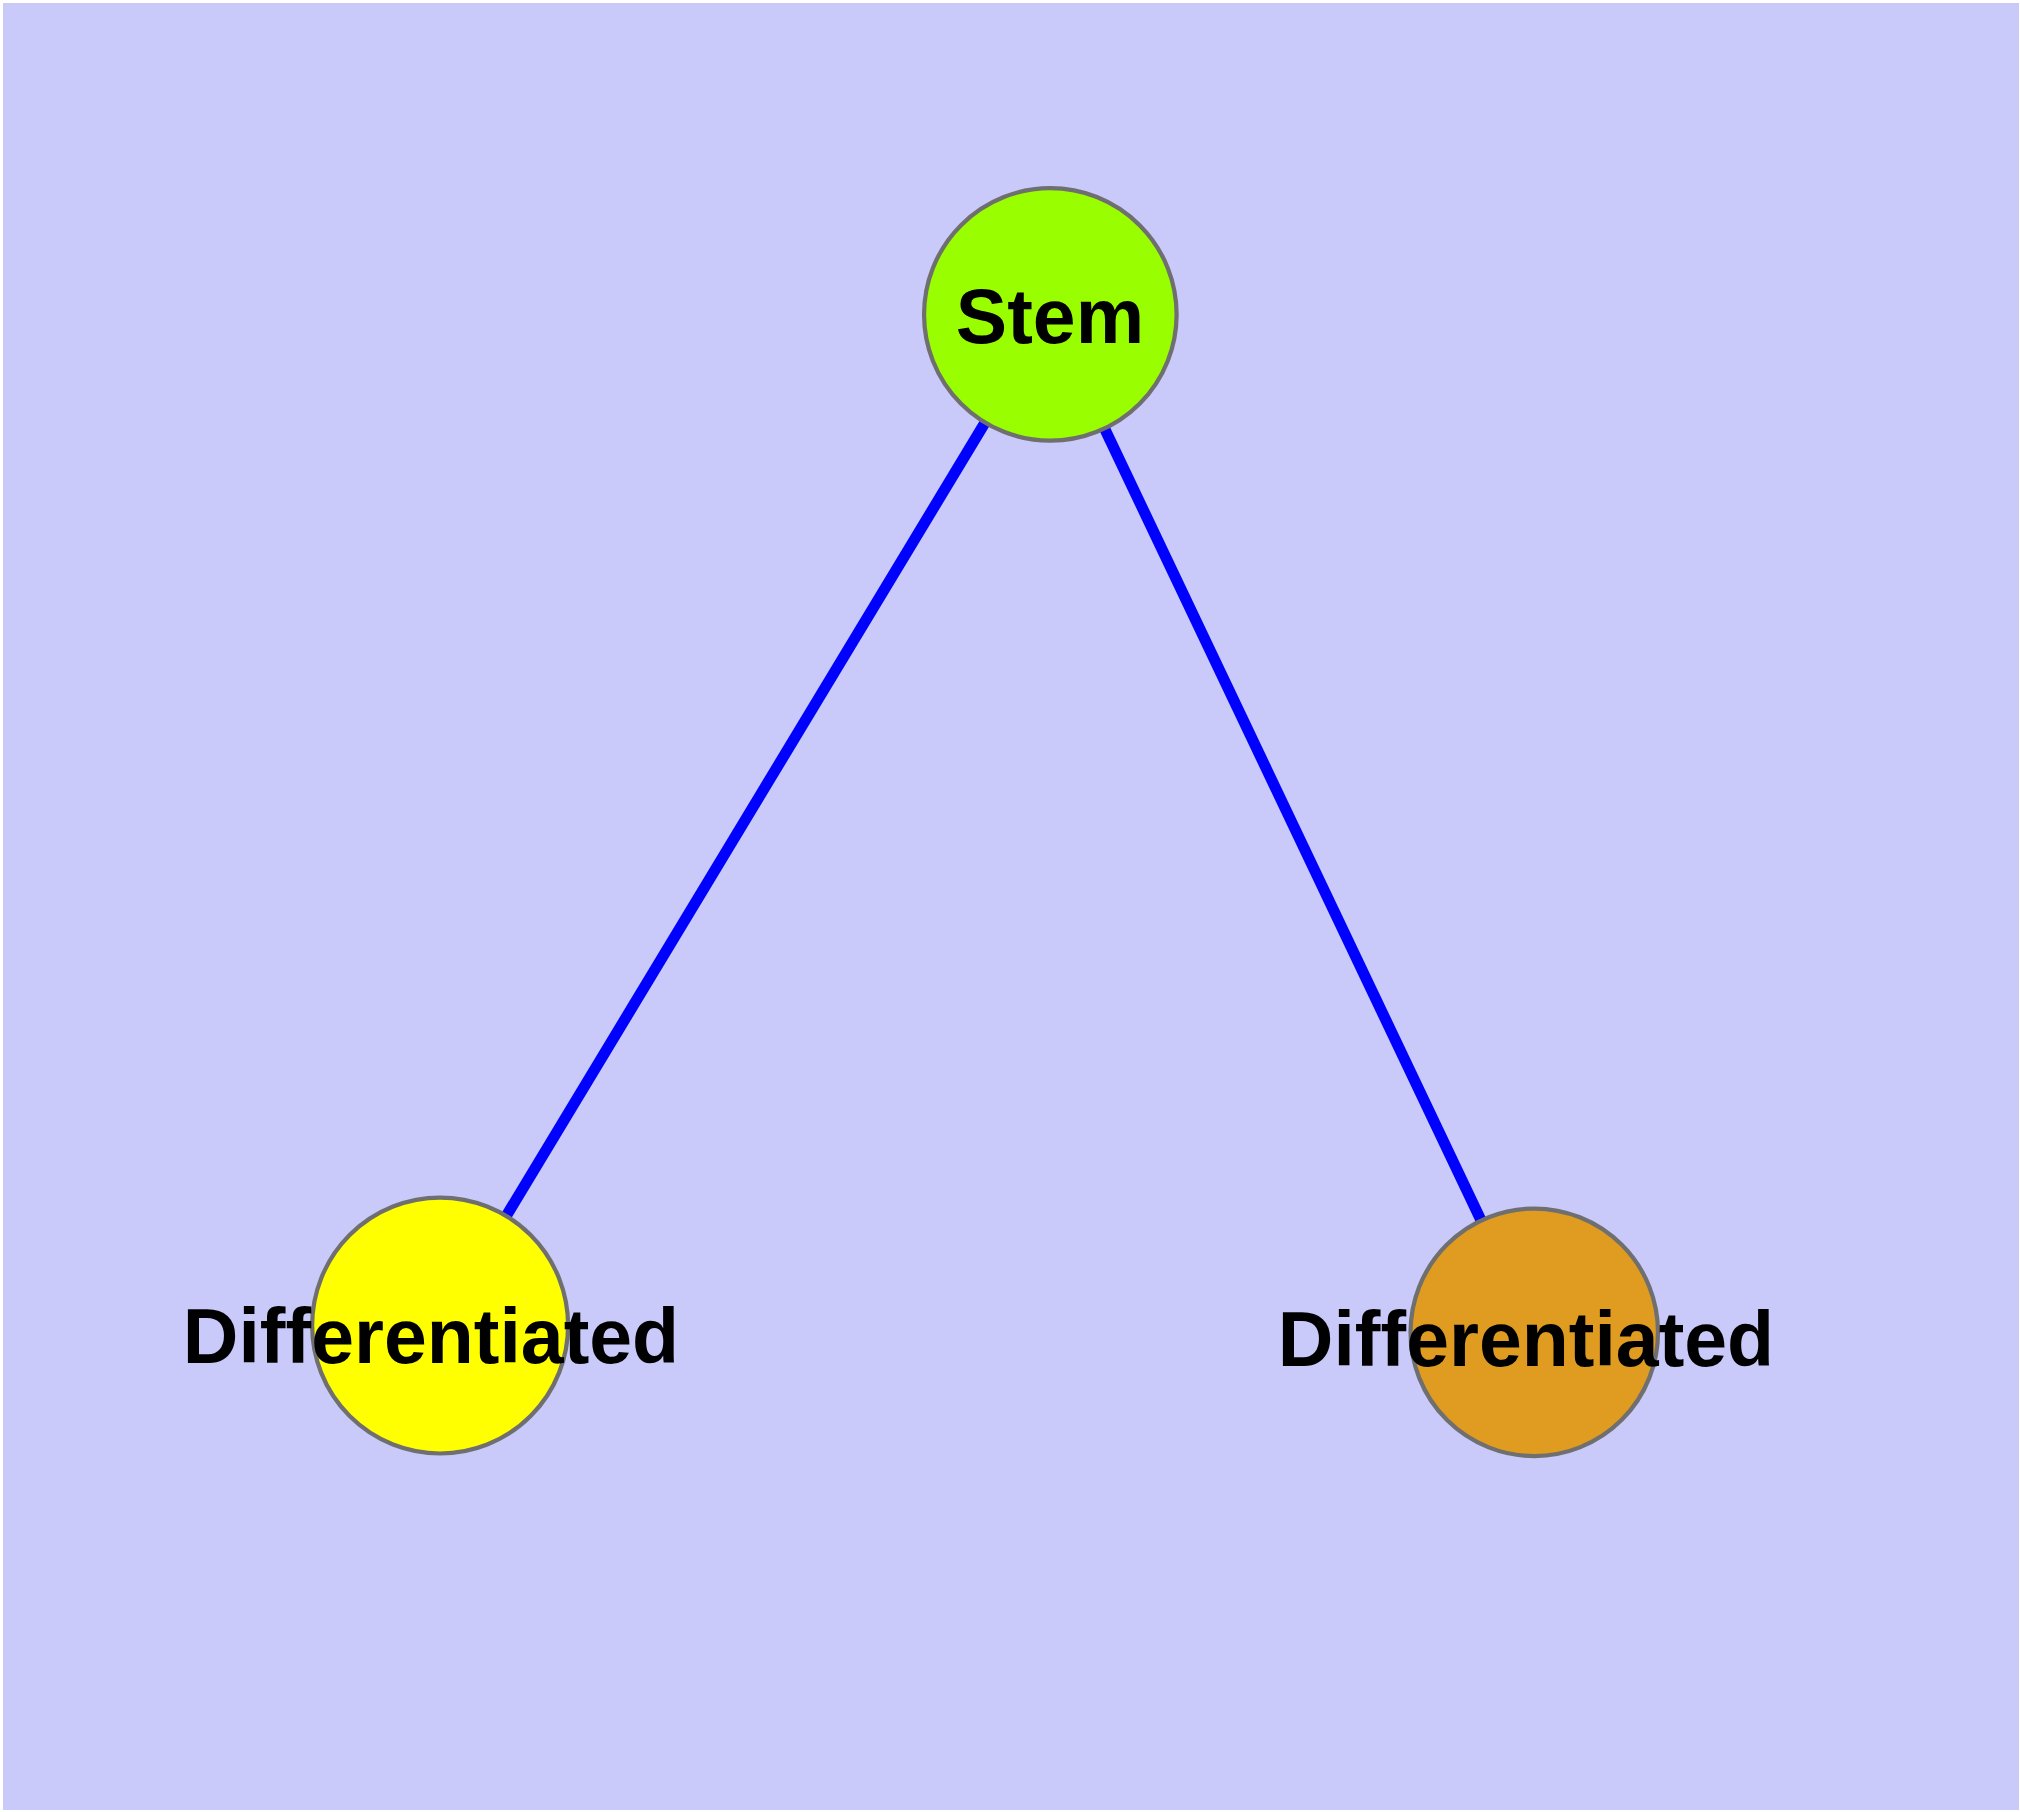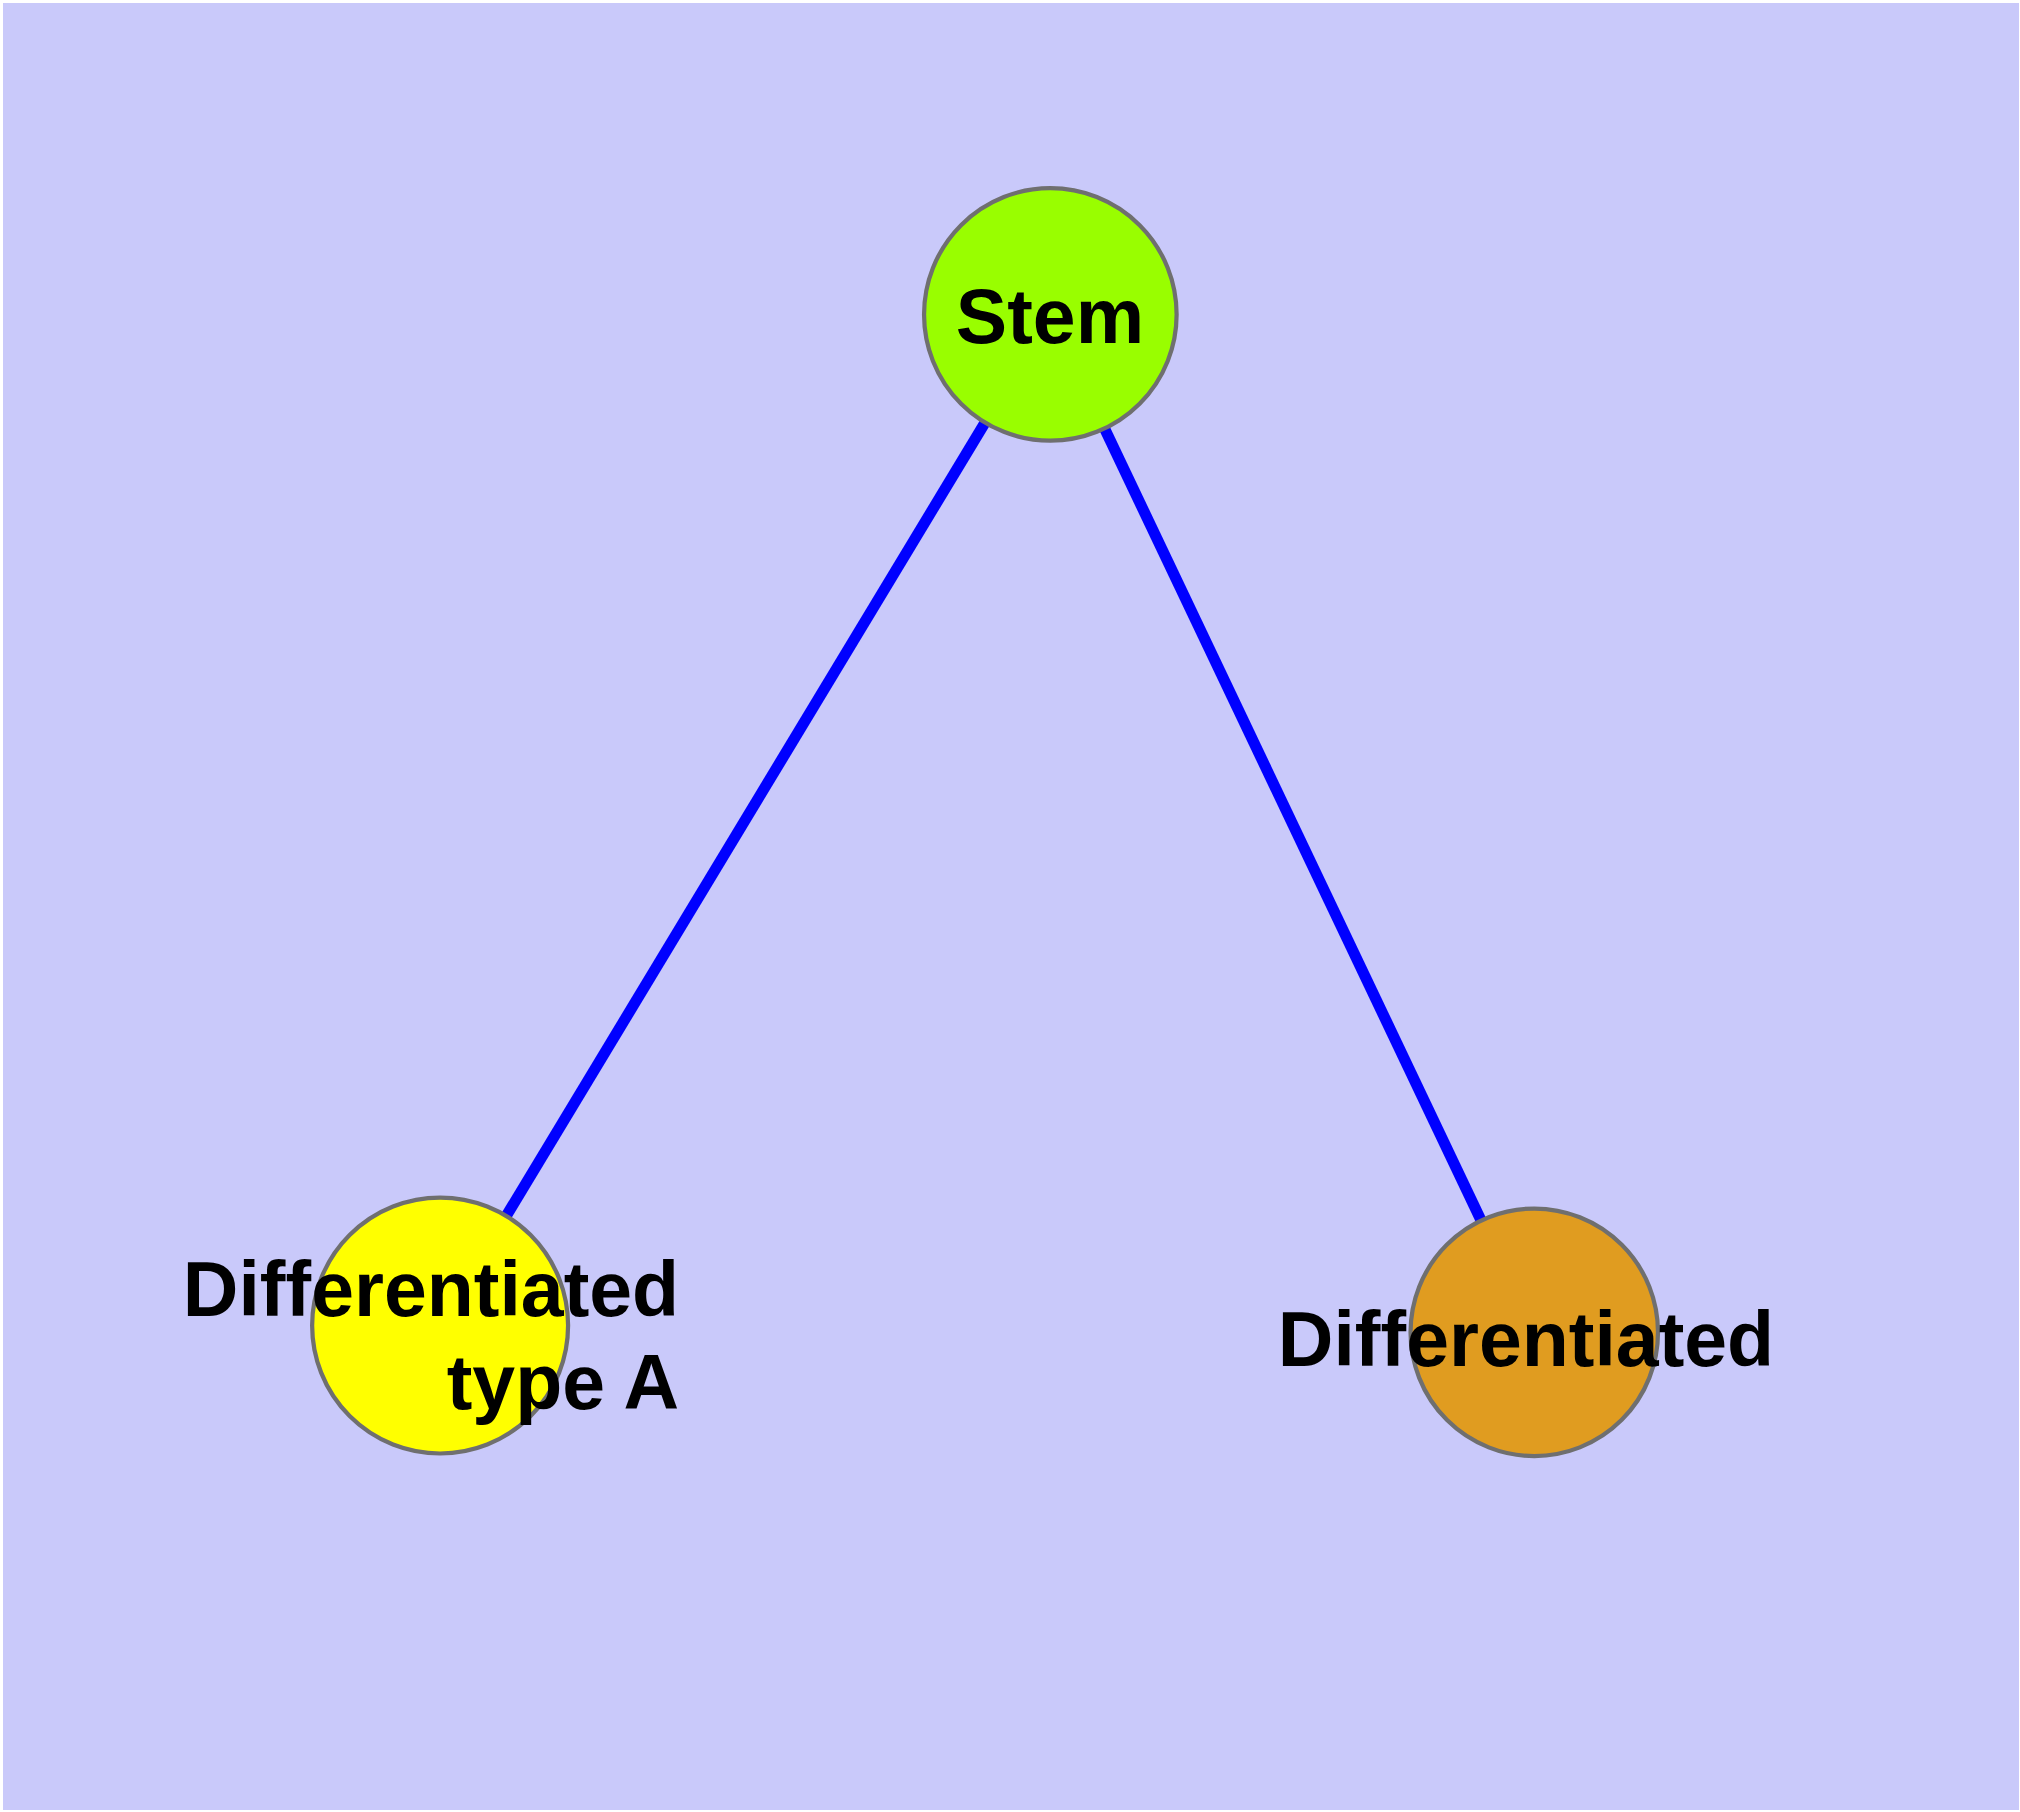--- a/index.html
+++ b/index.html
@@ -36,21 +36,21 @@
   }
   circle.node {
     stroke-width: 5px;
   }
   .node-label {
     position: absolute;
     transform: translate(-50%, -50%);
     font-weight: bold;
     font-size: 77px;
     line-height: 93px;
-    text-align: right;
+    text-align: left;
     white-space: nowrap;
   }
 </style>
 </head>
 <body>
 
 <div class="stage">
 
   <div class="plot-bg" style="background: rgb(201, 201, 250);"></div>
 
@@ -66,21 +66,20 @@
 
     <circle class="node" cx="1810" cy="1572" r="146" fill="#E09C20" stroke="#6F6F6F"></circle>
   </svg>
 
   <div class="node-label" style="left: 1050px; top: 316px; color: rgb(0, 0, 0);">
     <div>Stem</div>
   </div>
 
   <div class="node-label" style="left: 431px; top: 1336px; color: rgb(0, 0, 0);">
     <div>Differentiated</div>
-    <div>type A</div>
   </div>
 
   <div class="node-label" style="left: 1526px; top: 1339px; color: rgb(0, 0, 0);">
     <div>Differentiated</div>
   </div>
 
 </div>
 
 
 </body></html>

